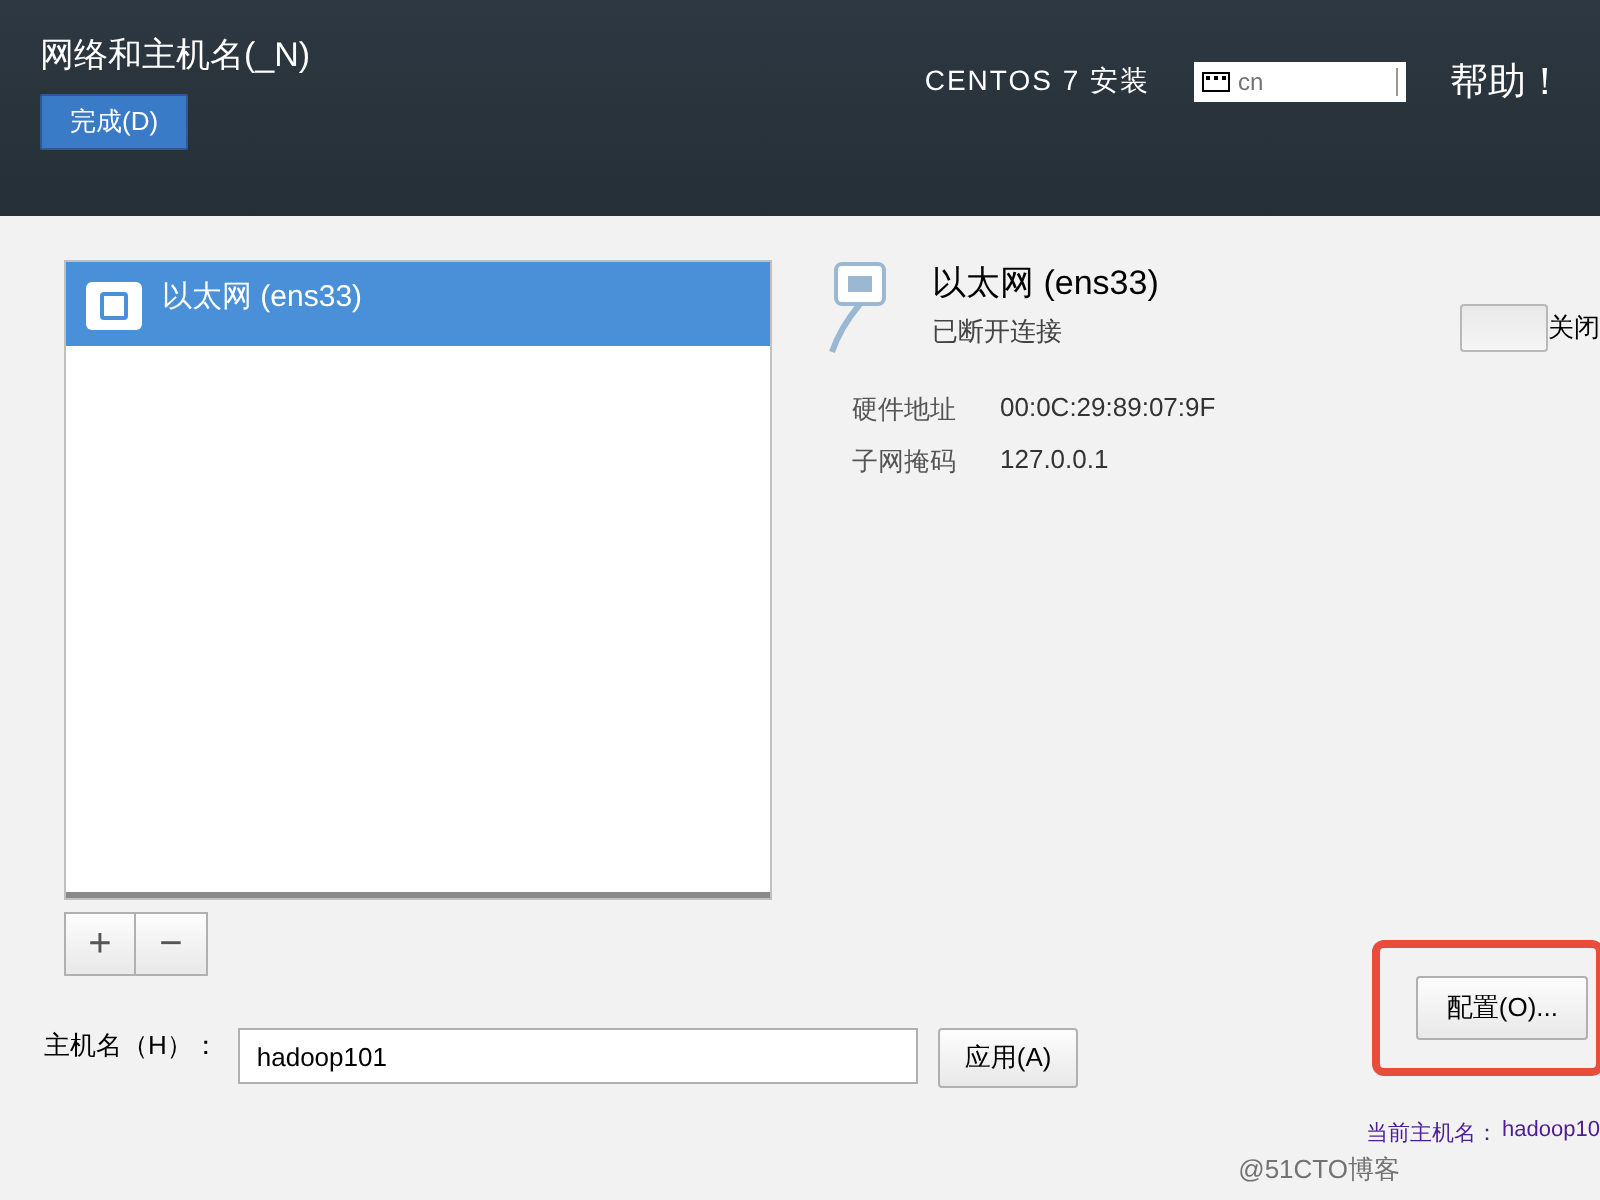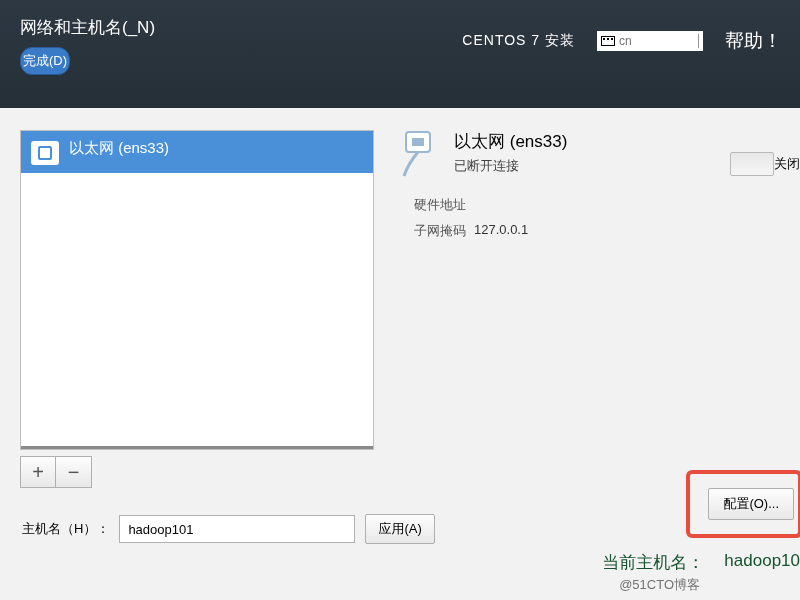--- a/index.html
+++ b/index.html
@@ -1,54 +1,54 @@
 <!DOCTYPE html>
 <html><head>
 <meta charset="utf-8">
 <style>
 *{box-sizing:border-box;margin:0;padding:0;font-family:"Microsoft YaHei","PingFang SC",sans-serif}
 body{width:800px;height:600px;overflow:hidden;background:#f2f2f2;position:relative}
 .topbar{height:108px;background:linear-gradient(180deg,#2d3842 0%,#252f37 100%);color:#fff;position:relative;padding:16px 20px}
 .title{font-size:17px;margin-bottom:8px}
-.done-btn{background:#3a7bc8;border:1px solid #2a5b98;color:#fff;font-size:13px;padding:4px 2px;border-radius:12px;cursor:pointer}
+.done-btn{background:#3a7bc8;border:1px solid #2a5b98;color:#fff;font-size:13px;padding:4px 14px;border-radius:1px;cursor:pointer}
 .top-right{position:absolute;right:0;top:28px;display:flex;align-items:center;gap:22px;padding-right:16px}
 .centos{font-size:14px;letter-spacing:1px}
 .kbd{background:#fff;color:#737373;padding:3px 4px 3px 4px;font-size:12px;display:flex;align-items:center;gap:4px;width:106px}
 .kbd-sep{width:1px;height:14px;background:#999;margin-left:auto}
 .kbd-icn{width:14px;height:10px;border:1px solid #000;position:relative}
 .kbd-icn:before{content:"";position:absolute;inset:1px;border-top:2px dotted #000}
 .help{font-size:19px;padding-right:2px}
-.main{padding:22px 0 0 20px;display:flex;height:470px}
+.main{padding:22px 0 0 32px;display:flex;height:470px}
 .left{width:354px}
 .nic-list{border:1px solid #c0c0c0;background:#fff;height:320px;position:relative}
 .nic-row{background:#4a90d9;color:#fff;padding:8px 10px;display:flex;gap:10px;align-items:flex-start}
 .nic-icn{width:28px;height:24px;background:#fff;border-radius:3px;display:flex;align-items:center;justify-content:center;flex-shrink:0;margin-top:2px}
 .plug{width:14px;height:14px;border:2px solid #4a90d9;border-radius:2px}
 .nic-name{font-size:15px}
 .nic-sub{font-size:10px;opacity:.95;white-space:nowrap;overflow:hidden}
 .scrollhint{position:absolute;bottom:0;left:0;right:0;height:3px;background:#8a8a8a}
 .pm-row{display:flex;gap:0;margin-top:6px}
 .pm{width:36px;height:32px;border:1px solid #b0b0b0;background:linear-gradient(#fdfdfd,#e8e8e8);font-size:20px;cursor:pointer;display:flex;align-items:center;justify-content:center;color:#555}
 .pm+.pm{border-left:none}
 .right{flex:1;padding-left:26px;position:relative}
 .eth-hdr{display:flex;gap:12px;align-items:flex-start}
 .big-plug{width:42px;height:48px}
 .eth-title{font-size:17px;margin-bottom:4px}
 .eth-status{font-size:13px;color:#444}
 .kv{margin-top:18px;font-size:13px;color:#333}
 .kv-row{display:flex;margin-bottom:8px}
-.kv-lbl{width:66px;text-align:right;color:#555;margin-right:8px}
+.kv-lbl{width:66px;text-align:right;color:#555;margin-right:22px}
 .toggle{position:absolute;right:0;top:22px;display:flex;align-items:center}
 .toggle-track{width:44px;height:24px;background:linear-gradient(#e8e8e8,#f5f5f5);border:1px solid #b8b8b8;border-radius:2px}
 .toggle-lbl{font-size:13px;margin-left:0}
 .highlight{position:absolute;right:-2px;bottom:40px;border:4px solid #e74c3c;border-radius:6px;padding:14px 4px 14px 18px}
 .cfg-btn{background:linear-gradient(#fdfdfd,#e8e8e8);border:1px solid #b0b0b0;padding:6px 14px;font-size:13px;cursor:pointer;border-radius:2px}
-.cur-host{position:absolute;right:0;bottom:4px;font-size:17px;display:flex;gap:20px;color:#14532d}
-.host-row{position:absolute;left:22px;bottom:56px;display:flex;align-items:center;gap:10px;font-size:13px}
-.host-inp{width:236px;height:28px;border:1px solid #b0b0b0;padding:0 8px;font-size:13px}
+.cur-host{position:absolute;right:0;bottom:4px;font-size:11px;display:flex;gap:2px;color:#4c1d95}
+.host-row{position:absolute;left:22px;bottom:56px;display:flex;align-items:flex-start;gap:10px;font-size:13px}
+.host-inp{width:340px;height:28px;border:1px solid #b0b0b0;padding:0 8px;font-size:13px}
 .apply{background:linear-gradient(#fdfdfd,#e8e8e8);border:1px solid #b0b0b0;padding:5px 12px;font-size:13px;cursor:pointer;border-radius:2px}
 .watermark{position:absolute;bottom:6px;right:100px;font-size:13px;color:#737373}
 </style>
 </head>
 <body>
 
 <div class="topbar">
   <div class="title">网络和主机名(_N)</div>
   <button class="done-btn">完成(D)</button>
   <div class="top-right">
@@ -89,20 +89,21 @@
           <path d="M18 22 Q8 34 4 46" stroke="#9bb8d3" stroke-width="3" fill="none"></path>
         </svg>
       <div>
         <div class="eth-title">以太网 (ens33)</div>
         <div class="eth-status">已断开连接</div>
       </div>
     </div>
     <div class="kv">
       <div class="kv-row">
           <span class="kv-lbl">硬件地址</span>
+          <span>00:0C:29:89:07:9F</span>
         </div>
       <div class="kv-row">
           <span class="kv-lbl">子网掩码</span>
           <span>127.0.0.1</span>
         </div>
     </div>
     <div class="toggle">
       <div class="toggle-track"></div>
       <span class="toggle-lbl">关闭</span>
     </div>

